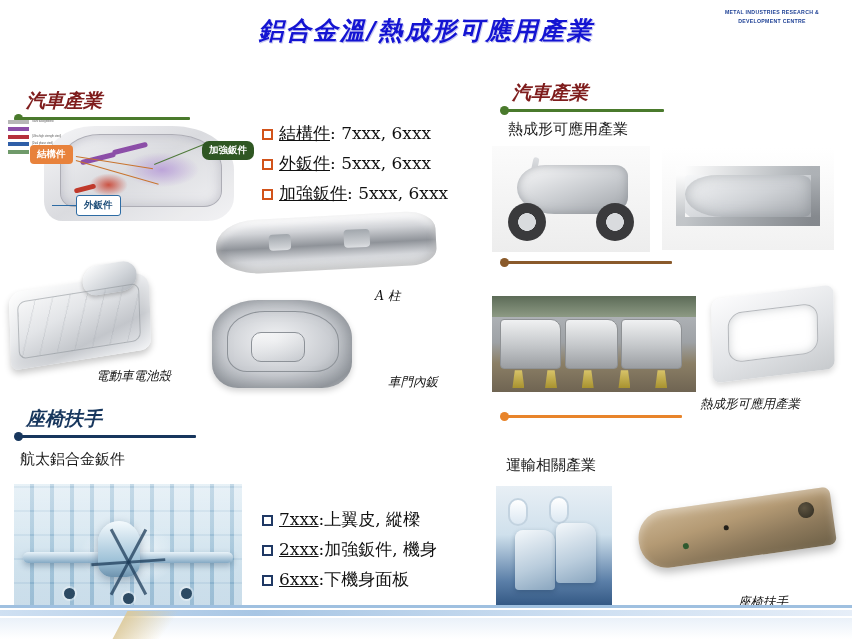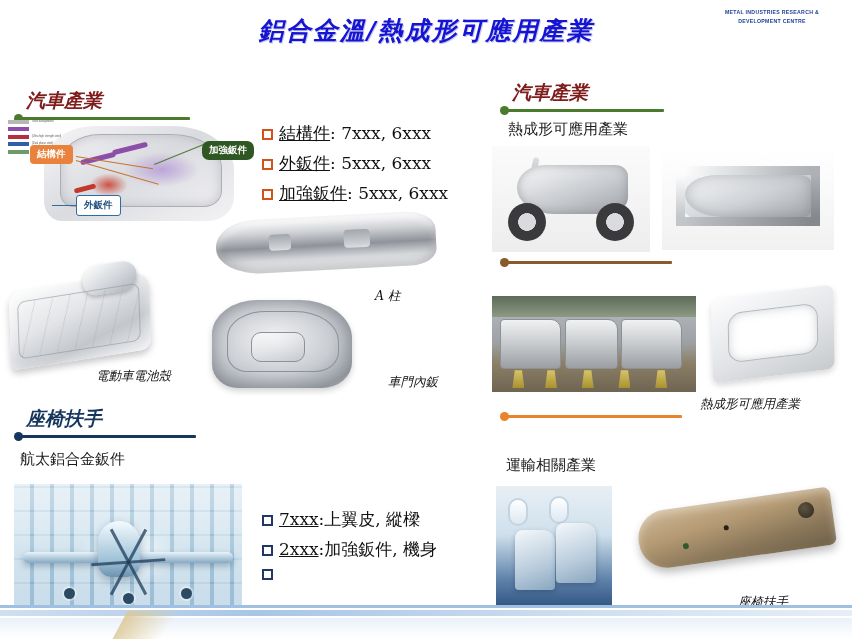--- a/index.html
+++ b/index.html
@@ -409,20 +409,21 @@
     <div class="bullet">
       <span class="bsq navy"></span>
       <span class="btext"><u>7xxx</u><span>:上翼皮, 縱樑</span></span>
     </div>
     <div class="bullet">
       <span class="bsq navy"></span>
       <span class="btext"><u>2xxx</u><span>:加強鈑件, 機身</span></span>
     </div>
     <div class="bullet">
       <span class="bsq navy"></span>
+      <span class="btext"><u>6xxx</u><span>:下機身面板</span></span>
     </div>
   </div>
 
   <div class="sec" style="left:500px; top:80px; width:190px;">
     <div class="sec-title c-green">汽車產業</div>
     <div class="sec-rule">
       <div class="dot b-green"></div>
       <div class="bar b-green" style="width:160px;"></div>
     </div>
   </div>

